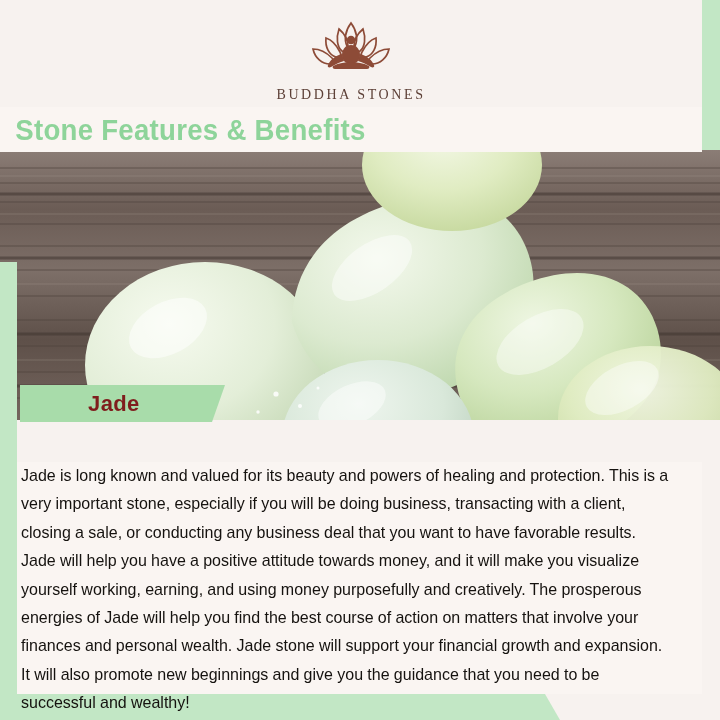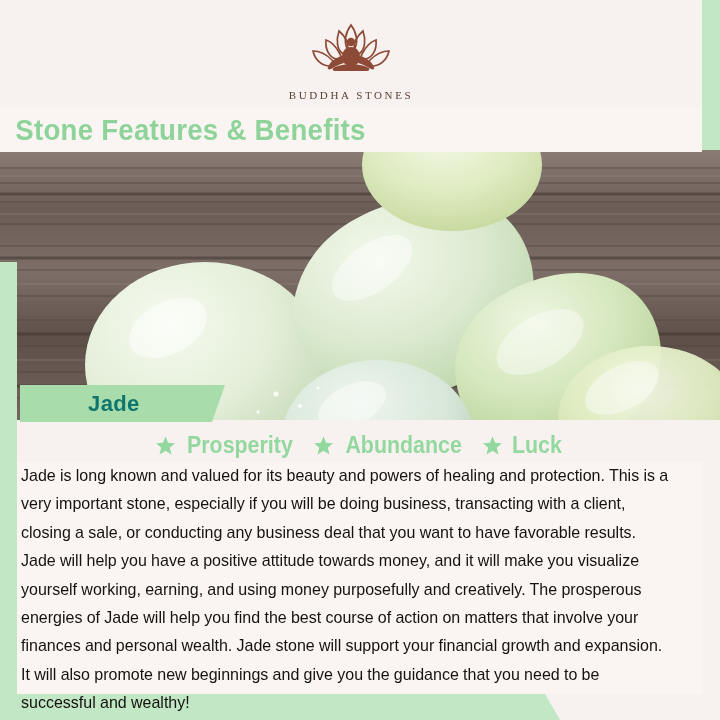--- a/index.html
+++ b/index.html
@@ -56,21 +56,21 @@
     width:702px; height:92px;
     background:#f7f2ef;
     display:flex; flex-direction:column;
     align-items:center; justify-content:center;
     z-index:4;
   }
   .logo-mark { width:128px; height:58px; display:block; }
   .logo-word {
     margin-top:10px;
     font-family:"Liberation Serif", serif;
-    font-size:11px;
+    font-size:14px;
     letter-spacing:2.6px;
     color:#5d4037;
     font-weight:400;
   }
 
   
   .title-strip {
     position:absolute; left:0; top:107px;
     width:702px; height:45px;
     background:#faf5f2;
@@ -101,21 +101,21 @@
   .jade-banner {
     position:absolute; left:20px; top:385px;
     width:205px; height:37px;
     background:#a8dcaa;
     z-index:5;
     clip-path:polygon(0 0, 205px 0, 192px 37px, 0 37px);
     display:flex; align-items:center;
   }
   .jade-text {
     margin-left:68px;
-    color:#0f766e;
+    color:#7f1d1d;
     font-weight:bold;
     font-size:22px;
     letter-spacing:.4px;
   }
 
   
   .benefits {
     position:absolute; left:17px; top:428px;
     width:685px; height:34px;
     display:flex; align-items:center; justify-content:center;
@@ -276,38 +276,18 @@
         <circle cx="258" cy="262" r="1.7"></circle>
           <circle cx="318" cy="238" r="1.5"></circle>
       </g>
     </svg>
   </div>
 
   <div class="jade-banner">
     <span class="jade-text">Jade</span>
   </div>
 
-  <div class="benefits">
-    <div class="benefit">
-      <svg class="star" viewBox="0 0 24 24">
-        <path d="M12 1.6 L15 8.9 L22.8 9.5 L16.9 14.6 L18.8 22.2 L12 18.1 L5.2 22.2 L7.1 14.6 L1.2 9.5 L9 8.9 Z" fill="#93d89f"></path>
-      </svg>
-      <span class="benefit-label">Prosperity</span>
-    </div>
-    <div class="benefit">
-      <svg class="star" viewBox="0 0 24 24">
-        <path d="M12 1.6 L15 8.9 L22.8 9.5 L16.9 14.6 L18.8 22.2 L12 18.1 L5.2 22.2 L7.1 14.6 L1.2 9.5 L9 8.9 Z" fill="#93d89f"></path>
-      </svg>
-      <span class="benefit-label">Abundance</span>
-    </div>
-    <div class="benefit">
-      <svg class="star" viewBox="0 0 24 24">
-        <path d="M12 1.6 L15 8.9 L22.8 9.5 L16.9 14.6 L18.8 22.2 L12 18.1 L5.2 22.2 L7.1 14.6 L1.2 9.5 L9 8.9 Z" fill="#93d89f"></path>
-      </svg>
-      <span class="benefit-label">Luck</span>
-    </div>
-  </div>
 
   <div class="body-panel">
     <p class="body-text">Jade is long known and valued for its beauty and powers of healing and protection. This is a very important stone, especially if you will be doing business, transacting with a client, closing a sale, or conducting any business deal that you want to have favorable results. Jade will help you have a positive attitude towards money, and it will make you visualize yourself working, earning, and using money purposefully and creatively. The prosperous energies of Jade will help you find the best course of action on matters that involve your finances and personal wealth. Jade stone will support your financial growth and expansion. It will also promote new beginnings and give you the guidance that you need to be successful and wealthy!</p>
   </div>
 
 </div>
 
 </body></html>

